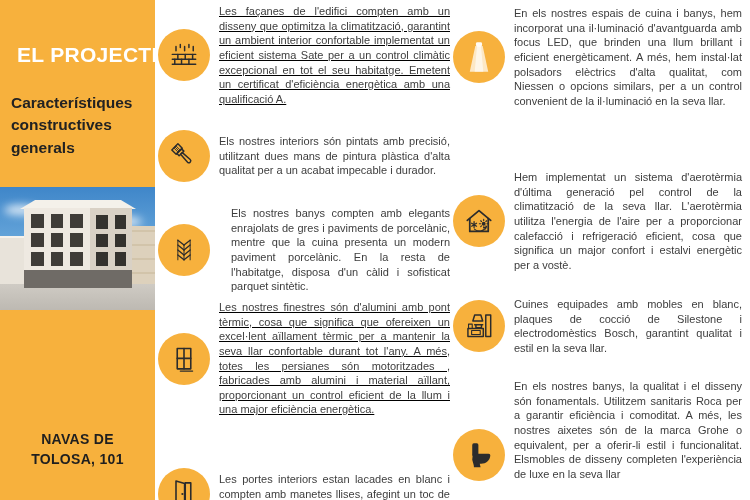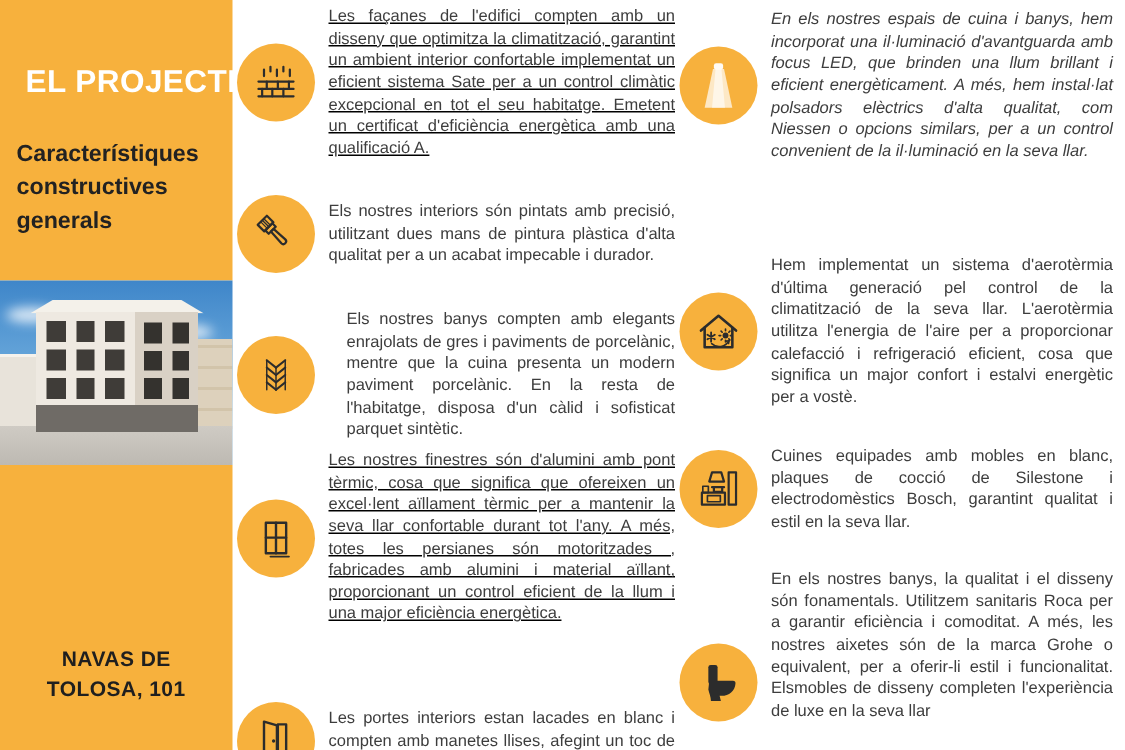--- a/index.html
+++ b/index.html
@@ -167,21 +167,21 @@
     <rect x="14" y="4" width="4.5" height="17.5"></rect>
     <path d="M6.5 2.5L13.5 4.5V21L6.5 23.5Z"></path>
     <circle cx="11.7" cy="13" r=".9" fill="#2c2c2c" stroke="none"></circle>
             </svg>
           </div>
         </div>
         <p class="body-text">Les portes interiors estan lacades en blanc i compten amb manetes llises, afegint un toc de modernitat i simplicitat a la seva llar.</p>
       </div>
     </section>
   <section class="column" id="right-column">
-      <div class="row" style="top: 6px; font-style: italic;">
+      <div class="row" style="top: 6px;">
         <div class="icon-wrap">
           <div class="icon-circle">
             <svg viewBox="0 0 26 26">
     <rect x="10.5" y="1" width="5" height="3.4" rx="1.2" fill="#ffffff" opacity=".95"></rect>
     <polygon points="10,4 16,4 20.5,25 5.5,25" fill="#ffffff" opacity=".7"></polygon>
     <polygon points="11.4,4 14.6,4 16.5,25 9.5,25" fill="#ffffff" opacity=".6"></polygon>
             </svg>
           </div>
         </div>
         <p class="body-text">En els nostres espais de cuina i banys, hem incorporat una il·luminació d'avantguarda amb focus LED, que brinden una llum brillant i eficient energèticament. A més, hem instal·lat polsadors elèctrics d'alta qualitat, com Niessen o opcions similars, per a un control convenient de la il·luminació en la seva llar.</p>

